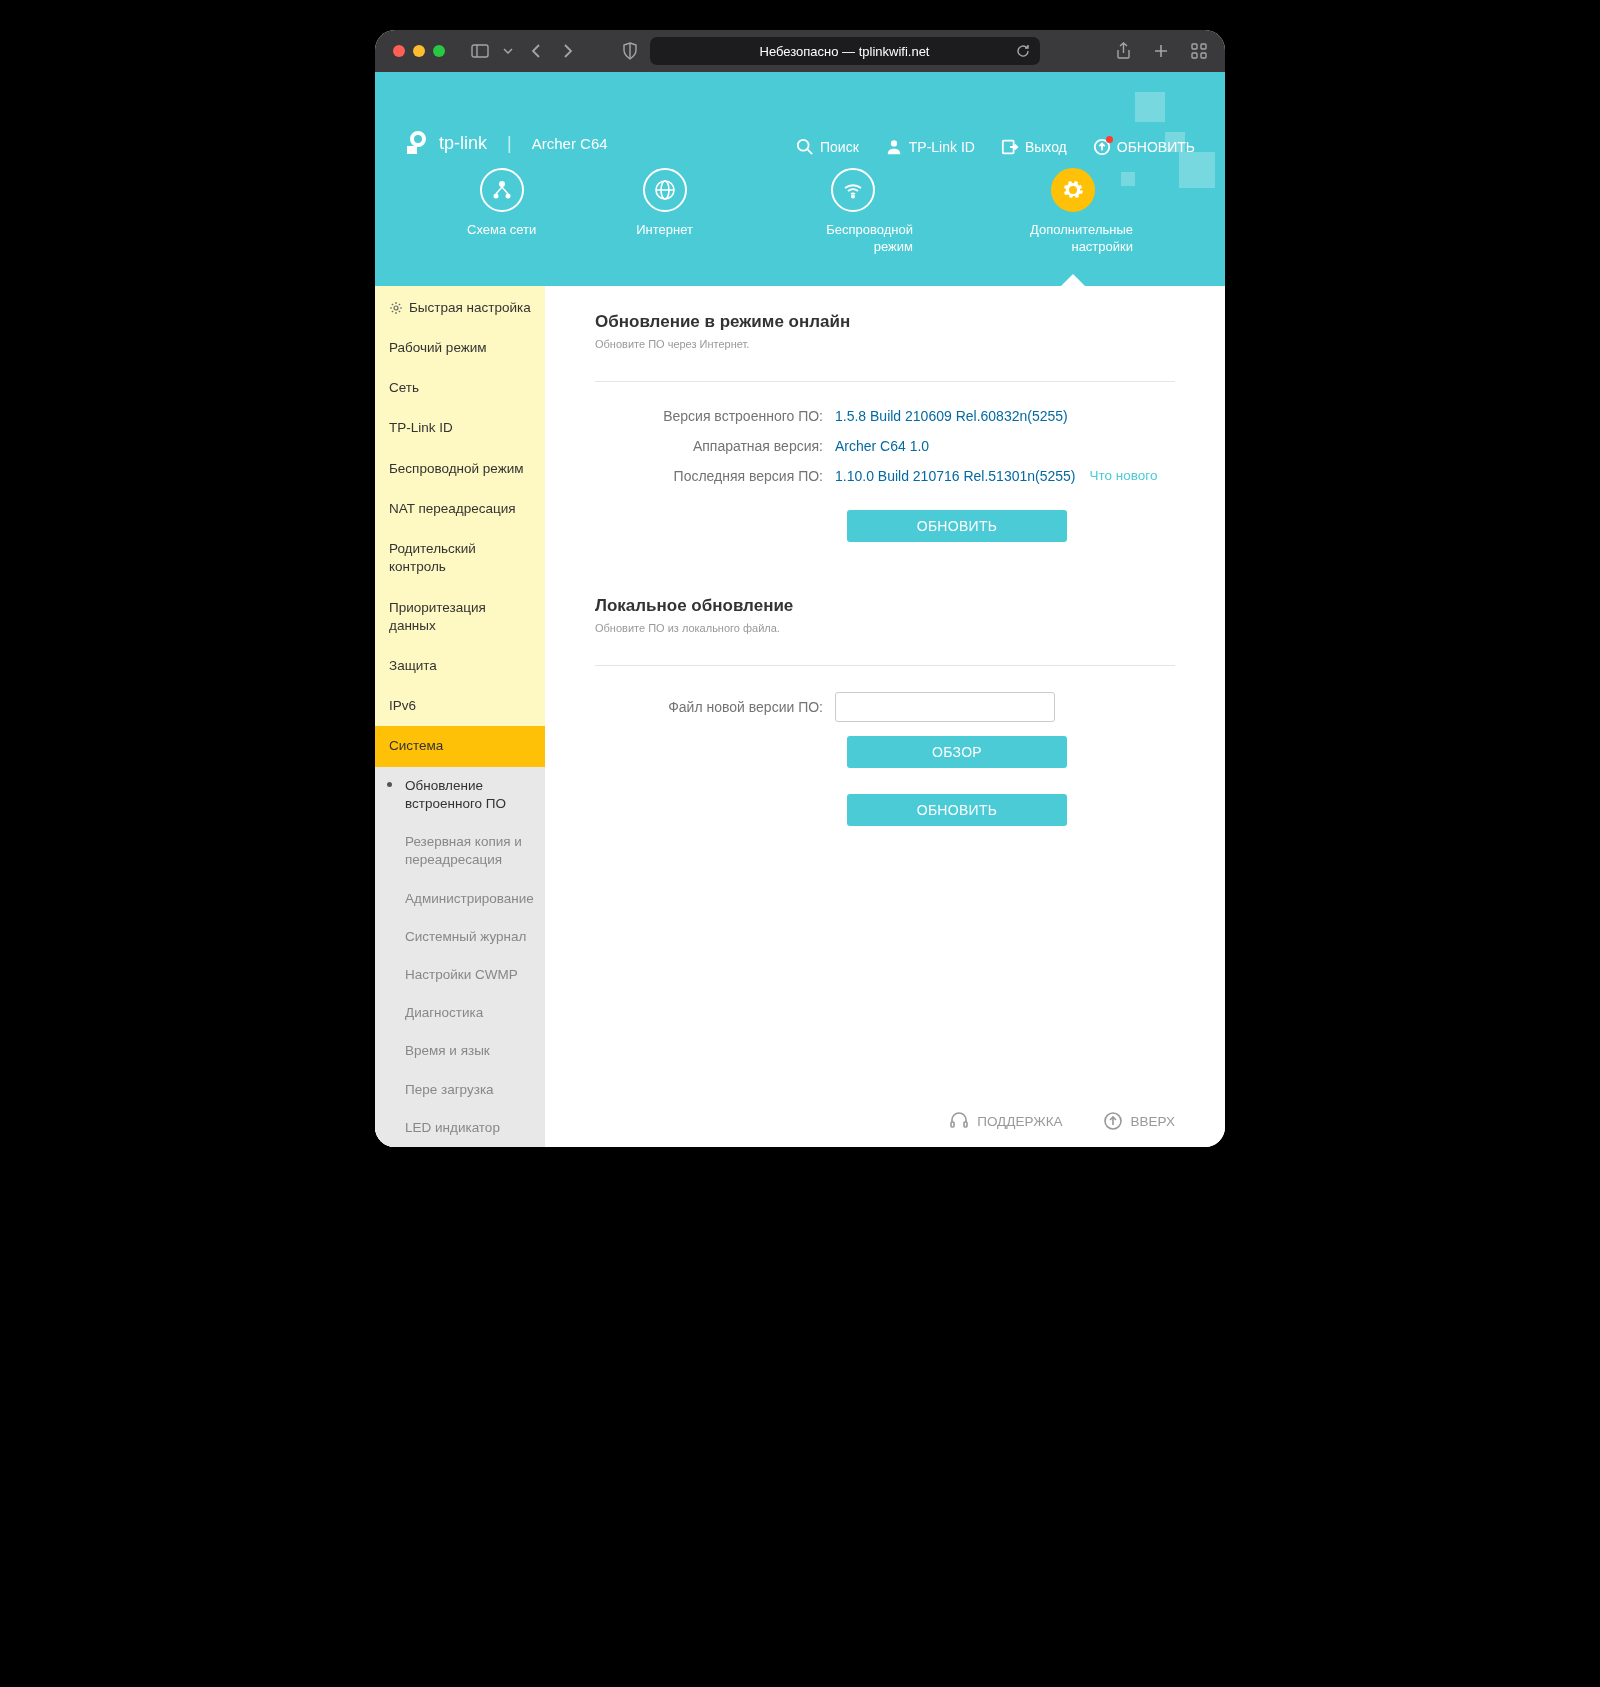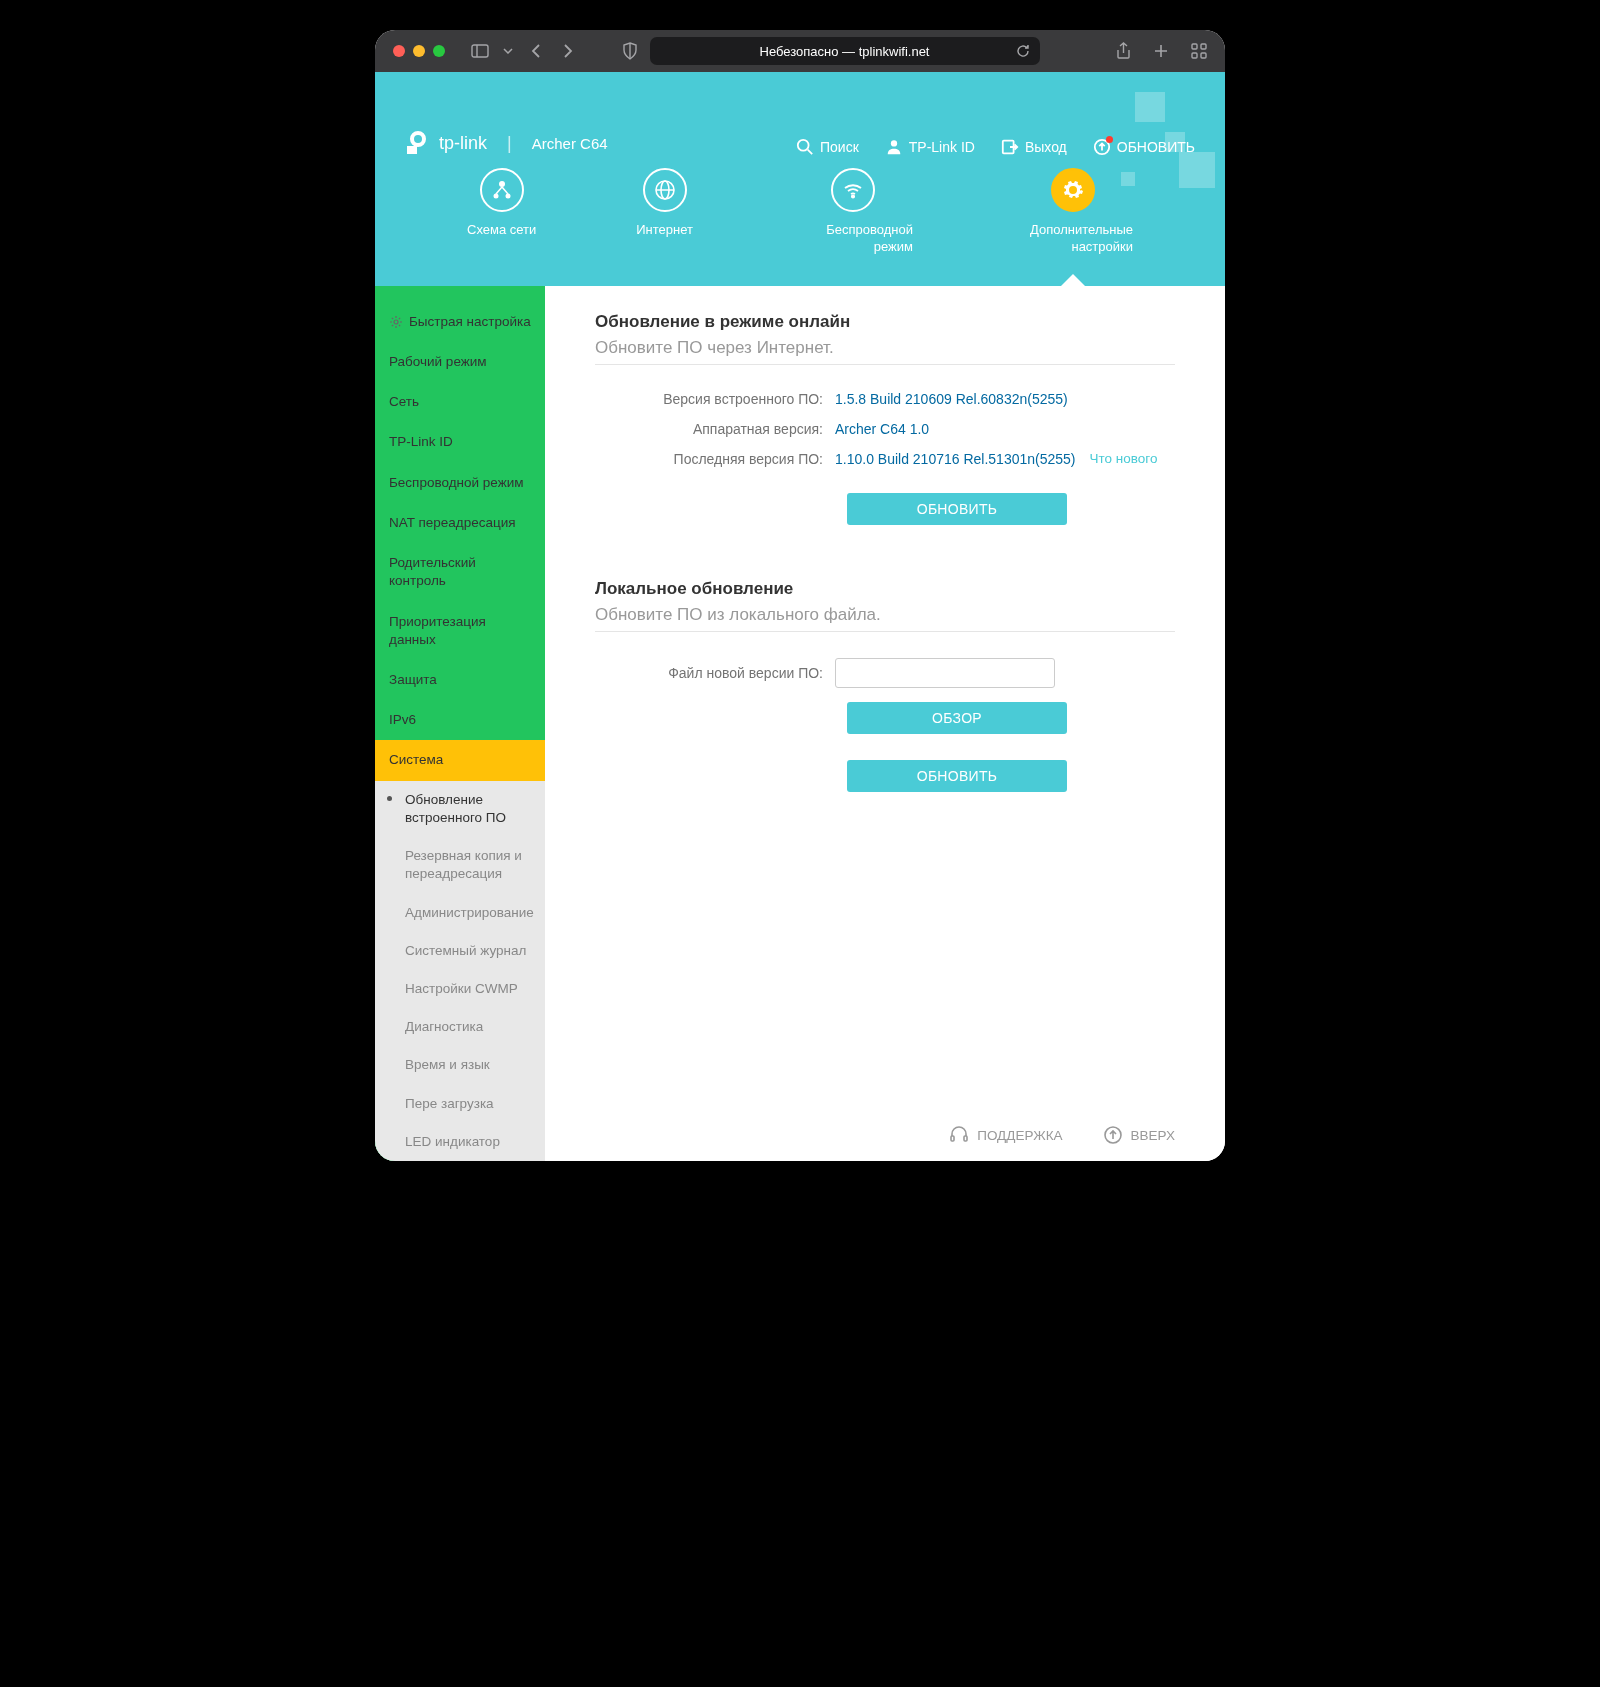--- a/index.html
+++ b/index.html
@@ -38,33 +38,33 @@
 .update-dot { width: 7px; height: 7px; background: #ff3b30; border-radius: 50%; position: absolute; top: -2px; right: -2px; }
 .ha-icon-wrap { position: relative; display: flex; }
 .main-nav { display: flex; justify-content: center; gap: 100px; padding: 12px 0 30px 0; position: relative; }
 .mn-item { display: flex; flex-direction: column; align-items: center; gap: 10px; cursor: pointer; position: relative; }
 .mn-circle { width: 44px; height: 44px; border: 2px solid #fff; border-radius: 50%; display: flex; align-items: center; justify-content: center; }
 .mn-item.active .mn-circle { background: #ffc107; border-color: #ffc107; }
 .mn-label { font-size: 13px; text-align: right; line-height: 1.3; max-width: 120px; }
 .mn-item.active::after { content: ''; position: absolute; bottom: -30px; left: 50%; transform: translateX(-50%); border: 12px solid transparent; border-bottom-color: #fff; }
 
 .body { display: flex; background: #fff; min-height: 800px; }
-.sidebar { width: 170px; background: #22c55e; padding-top: 16px; }
+.sidebar { width: 170px; background: #fef9c3; padding-top: 2px; }
 .sb-item { padding: 11px 14px; font-size: 13.5px; color: #333; cursor: pointer; line-height: 1.35; display: flex; align-items: flex-start; gap: 6px; }
 .sb-item.qs { font-weight: 400; }
 .sb-item.active-cat { background: #ffc107; color: #333; }
 .sb-sub { background: #e8e8e8; padding-left: 24px; }
 .sb-sub .sb-item { color: #888; padding: 10px 14px 10px 6px; position: relative; }
 .sb-sub .sb-item.sub-active { color: #333; }
 .sb-sub .sb-item.sub-active::before { content: ''; position: absolute; left: -12px; top: 15px; width: 5px; height: 5px; background: #555; border-radius: 50%; }
 .gear-small { width: 14px; height: 14px; flex-shrink: 0; margin-top: 2px; }
 
 .content { flex: 1; padding: 26px 50px; position: relative; }
 .section-title { font-size: 17px; font-weight: 600; color: #333; margin-bottom: 6px; }
-.section-desc { font-size: 17px; color: #999; padding-bottom: 6px; border-bottom: 1px solid #e5e5e5; margin-bottom: 26px; }
+.section-desc { font-size: 11px; color: #999; padding-bottom: 31px; border-bottom: 1px solid #e5e5e5; margin-bottom: 26px; }
 .field-row { display: flex; align-items: center; margin-bottom: 14px; font-size: 14px; }
 .field-label { width: 240px; text-align: right; padding-right: 12px; color: #737373; }
 .field-value { color: #0369a1; }
 .whatsnew { color: #4acbd6; margin-left: 14px; font-size: 13.5px; cursor: pointer; }
 .btn { background: #4acbd6; color: #fff; border: none; padding: 8px 0; width: 220px; font-size: 14px; border-radius: 3px; cursor: pointer; letter-spacing: 0.3px; }
 .btn-row { margin-left: 252px; margin-bottom: 14px; }
 .section-gap { height: 40px; }
 .file-input { border: 1px solid #ccc; border-radius: 3px; height: 30px; width: 220px; padding: 0 8px; font-size: 13px; }
 
 .footer { position: absolute; bottom: 16px; right: 50px; display: flex; gap: 40px; color: #999; font-size: 13.5px; }

